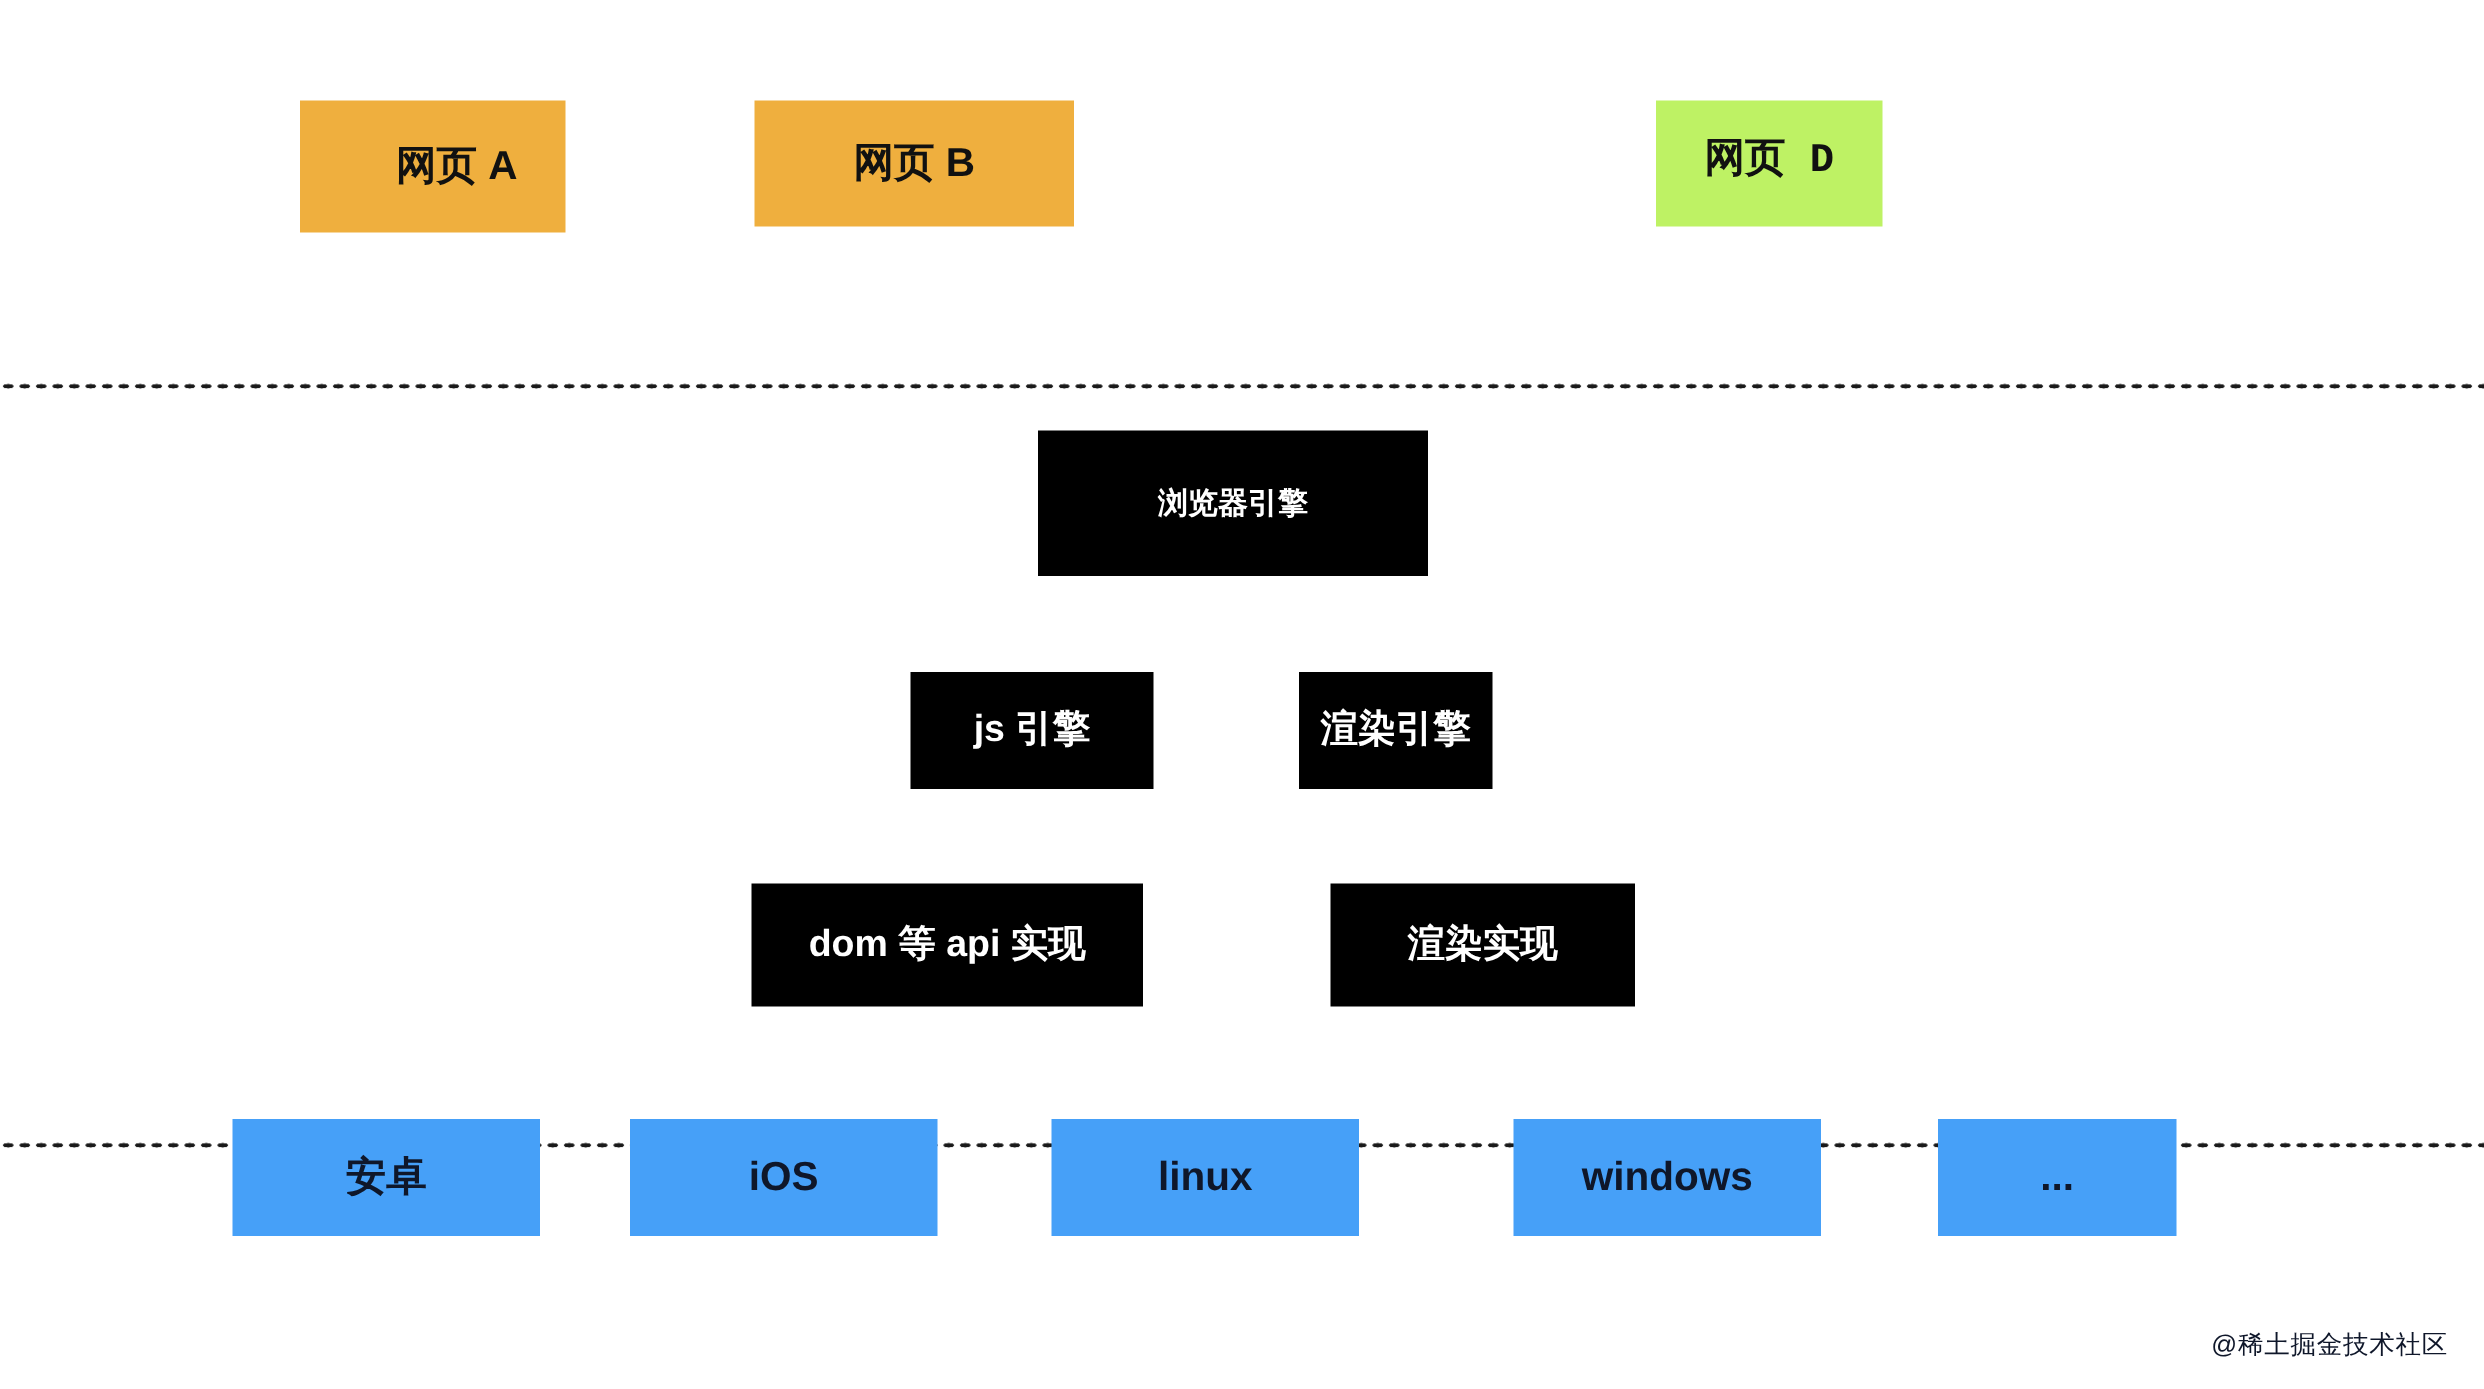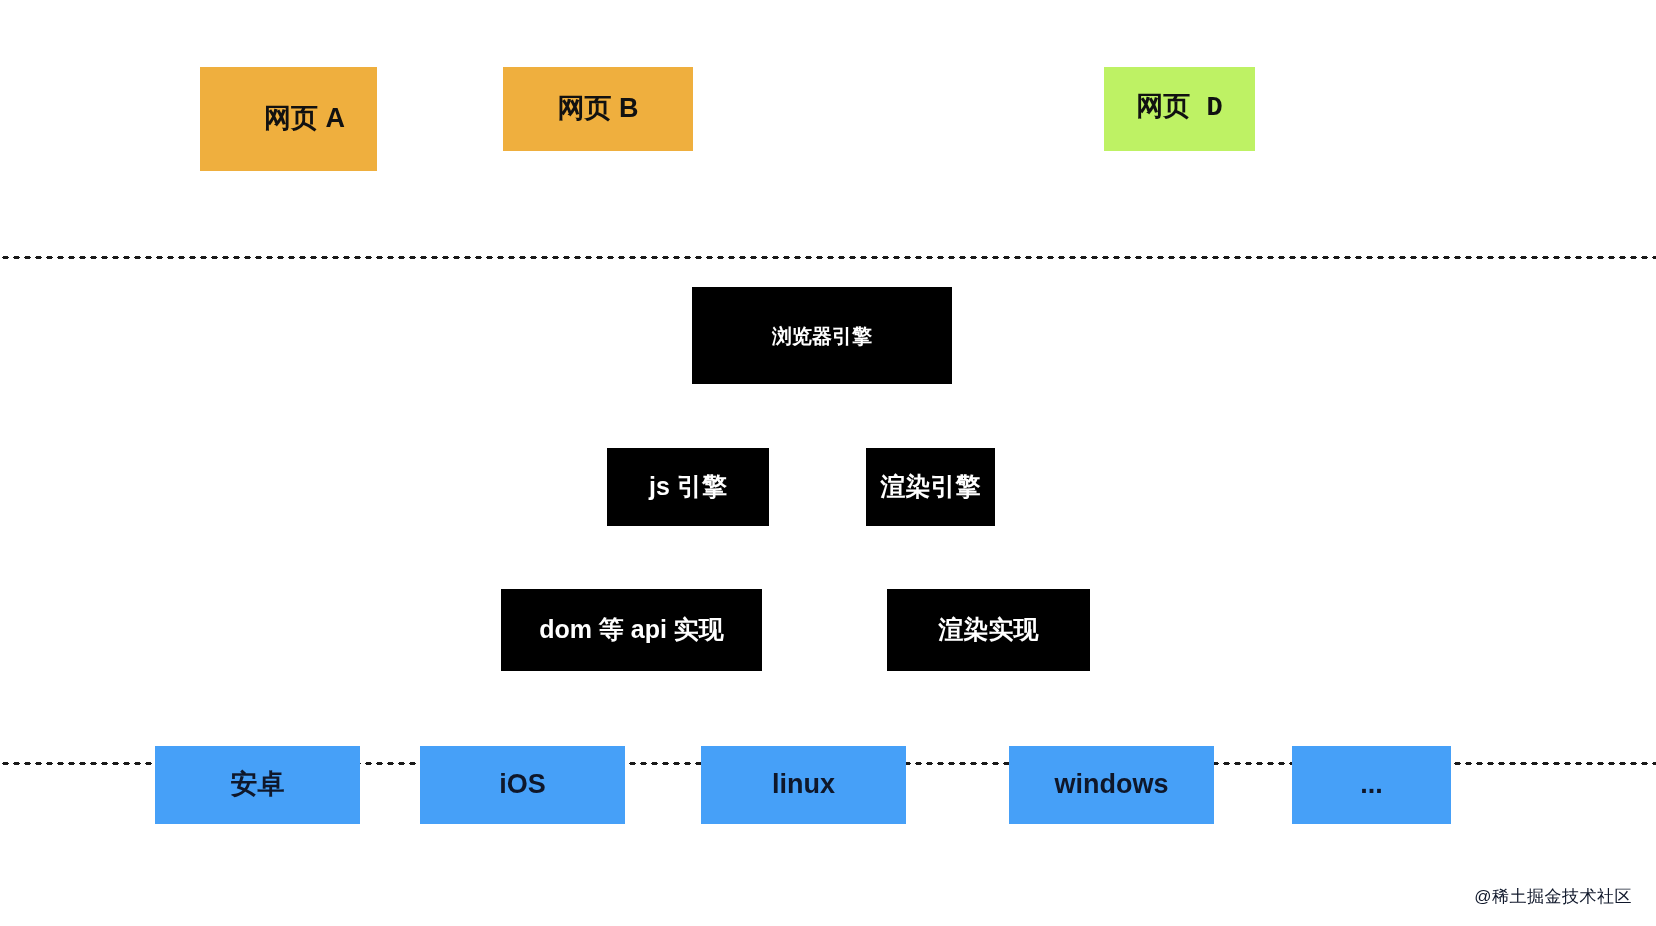--- a/index.html
+++ b/index.html
@@ -73,24 +73,24 @@
     color: #b6bcc4;
     letter-spacing: 0.5px;
     white-space: nowrap;
   }
 </style>
 </head>
 <body style="background: rgb(255, 255, 255);">
 
 <div id="diagram">
 
-  <div class="box box-page" style="left: 200px; top: 67px; width: 177px; height: 104px; background: rgb(239, 175, 62); padding-left: 32px;">
+  <div class="box box-page" style="left: 200px; top: 67px; width: 177px; height: 88px; background: rgb(239, 175, 62); padding-left: 32px;">
     <span>网页 A</span>
   </div>
-  <div class="box box-page" style="left: 503px; top: 67px; width: 190px; height: 84px; background: rgb(239, 175, 62);">
+  <div class="box box-page" style="left: 503px; top: 67px; width: 213px; height: 84px; background: rgb(239, 175, 62);">
     <span>网页 B</span>
   </div>
   <div class="box box-page" style="left: 1104px; top: 67px; width: 151px; height: 84px; background: #bef264; font-family: Liberation Mono, monospace;">
     <span>网页 D</span>
   </div>
 
   <div class="separator" style="top: 255px;"></div>
 
   <div class="box box-engine" style="left: 692px; top: 287px; width: 260px; height: 97px; font-size: 20px; background: rgb(0, 0, 0);">
     <span>浏览器引擎</span>

